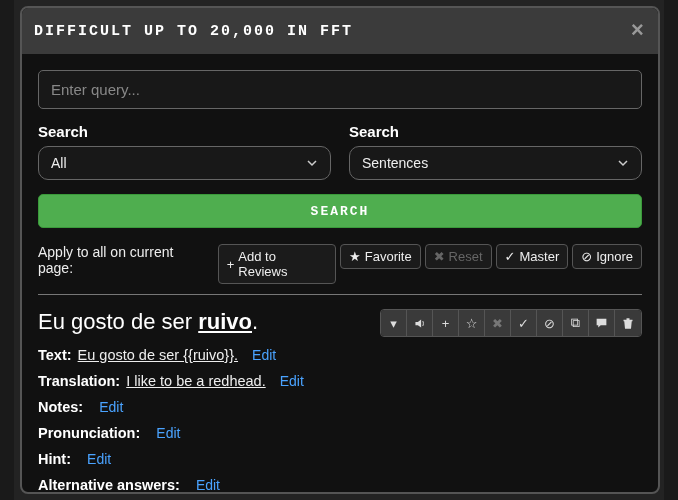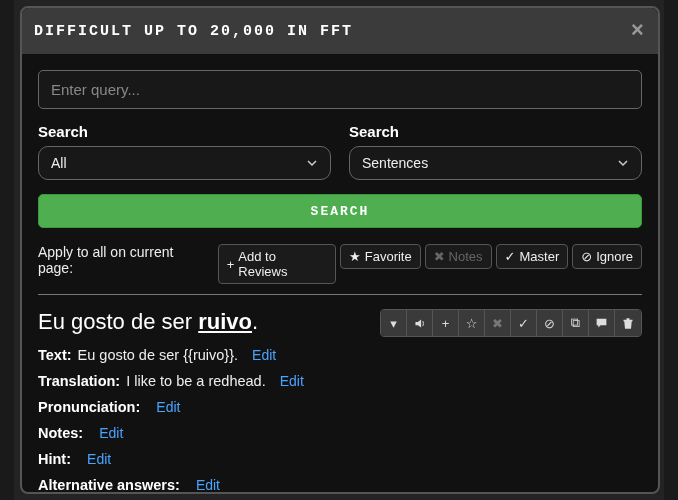--- a/index.html
+++ b/index.html
@@ -58,21 +58,21 @@
   .sentence .cloze { font-weight: bold; text-decoration: underline; text-align: center; }
   .icon-bar { margin-left: auto; display: flex; border: 1px solid #555; border-radius: 4px; overflow: hidden; }
   .icon-bar .ib {
     width: 26px; height: 26px; display: flex; align-items: center; justify-content: center;
     background: #3a3a3a; border-right: 1px solid #555; font-size: 13px; color: #ddd; cursor:pointer;
   }
   .icon-bar .ib:last-child { border-right: none; }
 
   .field { margin-top: 10px; font-size: 14.5px; }
   .field .k { font-weight: bold; color: #fff; }
-  .field .v { color: #eee; margin-left: 2px; }
+  .field .v { color: #eee; margin-left: 2px; text-decoration: underline; }
   .edit-link { color: #4aa3ff; margin-left: 10px; cursor: pointer; font-size: 14px; }
 
   svg { display:block; }
 </style>
 </head>
 <body>
 
 <div class="bg">
   <div class="bg-strip-left"></div>
   <div class="bg-strip-right"></div>
@@ -120,21 +120,21 @@
       <span class="btn-sm">
         <span>+</span>
         <span>Add to Reviews</span>
       </span>
       <span class="btn-sm">
         <span>★</span>
         <span>Favorite</span>
       </span>
       <span class="btn-sm dis">
         <span>✖</span>
-        <span>Notes</span>
+        <span>Reset</span>
       </span>
       <span class="btn-sm">
         <span>✓</span>
         <span>Master</span>
       </span>
       <span class="btn-sm">
         <span>⊘</span>
         <span>Ignore</span>
       </span>
     </div>
@@ -198,27 +198,27 @@
       <span class="edit-link">Edit</span>
     </div>
 
     <div class="field">
       <span class="k">Translation:</span>
       <span class="v">I like to be a redhead.</span>
       <span class="edit-link">Edit</span>
     </div>
 
     <div class="field">
+      <span class="k">Notes:</span>
+      <span class="v"></span>
+      <span class="edit-link">Edit</span>
+    </div>
+
+    <div class="field">
       <span class="k">Pronunciation:</span>
-      <span class="v"></span>
-      <span class="edit-link">Edit</span>
-    </div>
-
-    <div class="field">
-      <span class="k">Notes:</span>
       <span class="v"></span>
       <span class="edit-link">Edit</span>
     </div>
 
     <div class="field">
       <span class="k">Hint:</span>
       <span class="v"></span>
       <span class="edit-link">Edit</span>
     </div>
 

